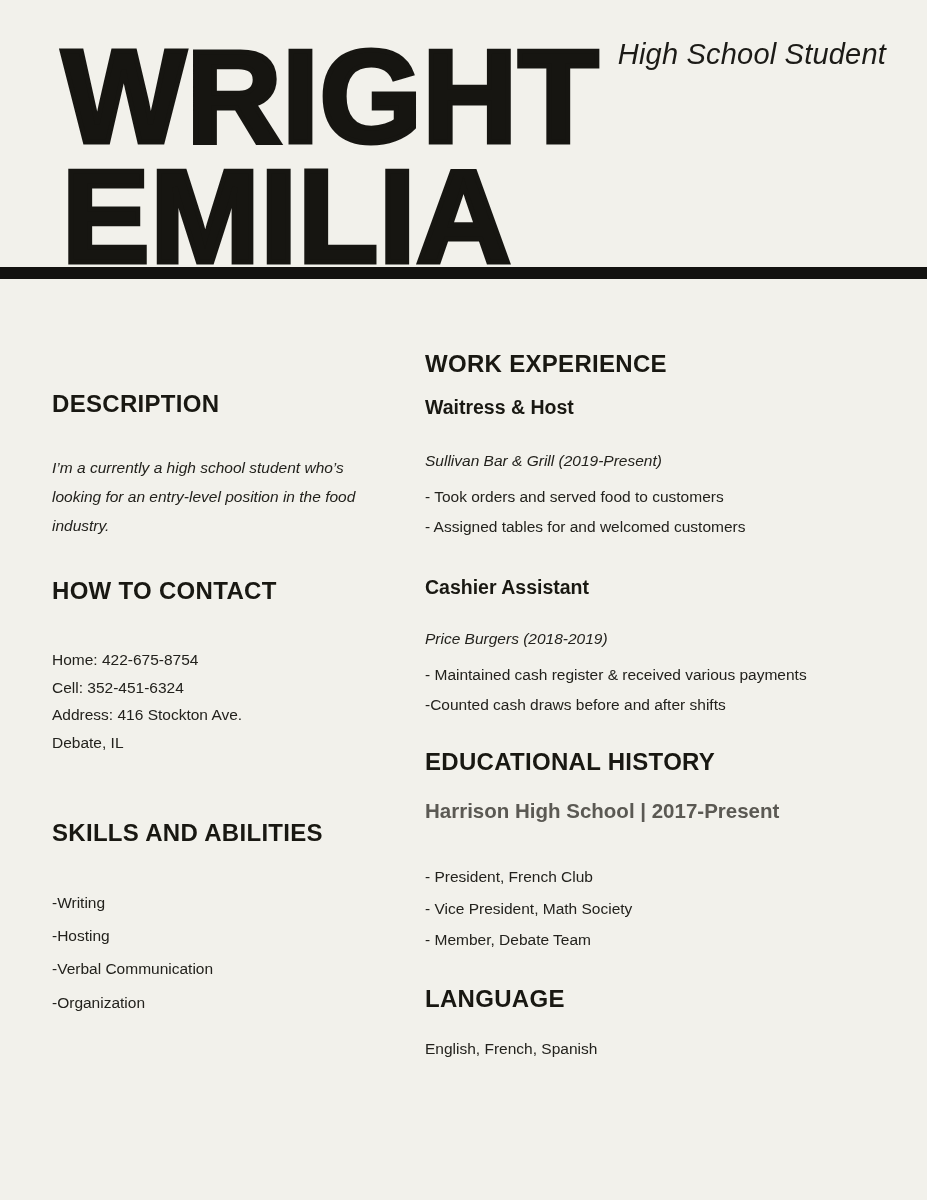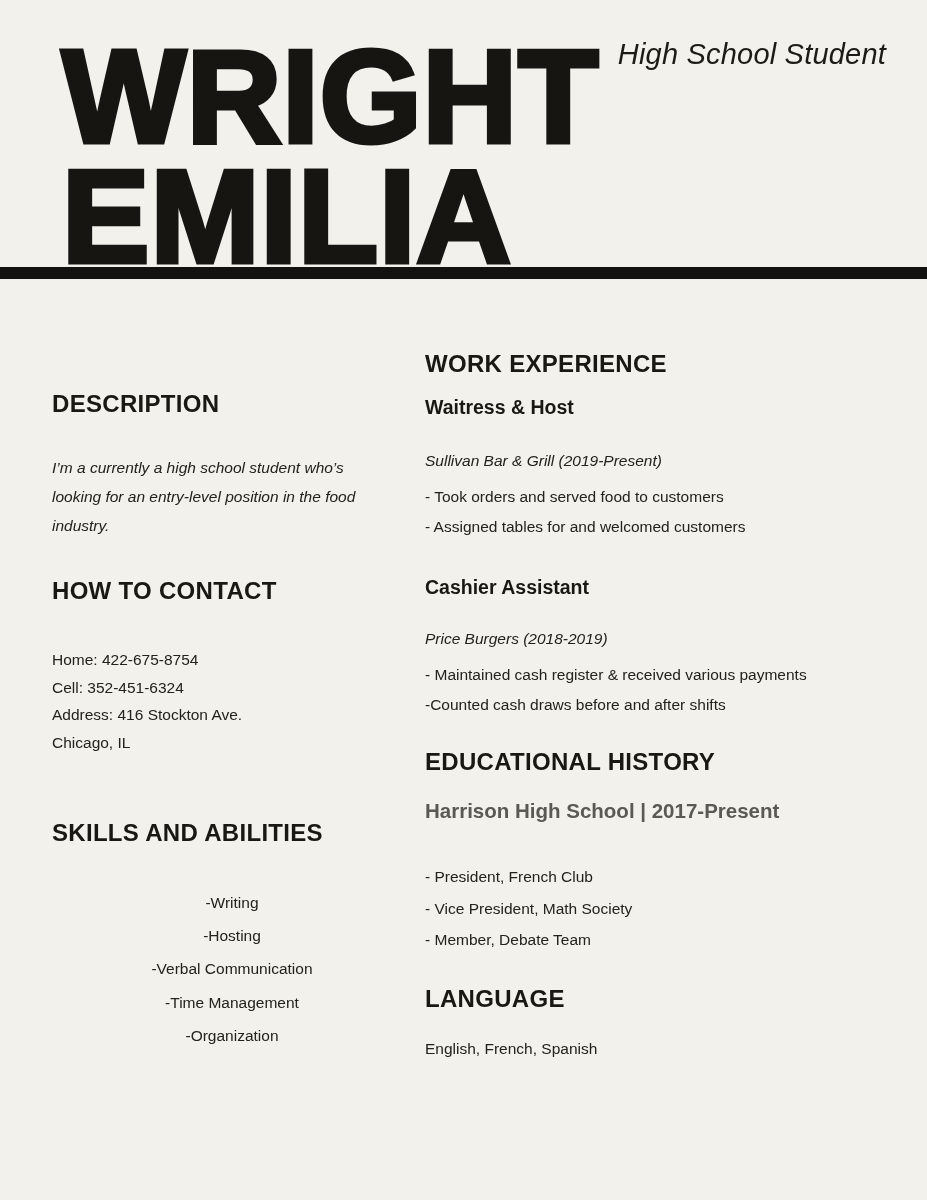--- a/index.html
+++ b/index.html
@@ -70,21 +70,21 @@
     white-space: nowrap;
   }
   .body-text {
     font-size: 15.5px;
     color: #23221d;
   }
   .italic { font-style: italic; }
 
   .desc-body    { line-height: 29px; width: 310px; }
   .contact-list .line { line-height: 27.7px; }
-  .skills-list  .line { line-height: 33.2px; text-align: center; }
+  .skills-list  .line { line-height: 33.2px; }
   .job-bullets  .line { line-height: 30px; }
   .edu-bullets  .line { line-height: 31.6px; }
   .employer     { font-style: italic; }
 </style>
 </head>
 <body>
 
 <div class="name-block">
   <div>WRIGHT</div>
   <div>EMILIA</div>
@@ -99,31 +99,30 @@
 </div>
 <div class="col-left abs body-text italic desc-body" style="top:413px;">I’m a currently a high school student who’s looking for an entry-level position in the food industry.</div>
 
 <div class="col-left abs" style="top:537px;">
   <div class="h-section">HOW TO CONTACT</div>
 </div>
 <div class="col-left abs body-text contact-list" style="top:606px;">
   <div class="line">Home: 422-675-8754</div>
   <div class="line">Cell: 352-451-6324</div>
   <div class="line">Address: 416 Stockton Ave.</div>
-  <div class="line">Chicago, IL</div>
+  <div class="line">Debate, IL</div>
 </div>
 
 <div class="col-left abs" style="top:779px;">
   <div class="h-section">SKILLS AND ABILITIES</div>
 </div>
 <div class="col-left abs body-text skills-list" style="top:846px;">
   <div class="line">-Writing</div>
   <div class="line">-Hosting</div>
   <div class="line">-Verbal Communication</div>
-  <div class="line">-Time Management</div>
   <div class="line">-Organization</div>
 </div>
 
 <div class="col-right abs" style="top:350px;">
   <div class="h-section">WORK EXPERIENCE</div>
 </div>
 
 <div class="col-right abs h-job" style="top:396px;">Waitress &amp; Host</div>
 <div class="col-right abs body-text employer" style="top:452px;">Sullivan Bar &amp; Grill (2019-Present)</div>
 <div class="col-right abs body-text job-bullets" style="top:482px;">

